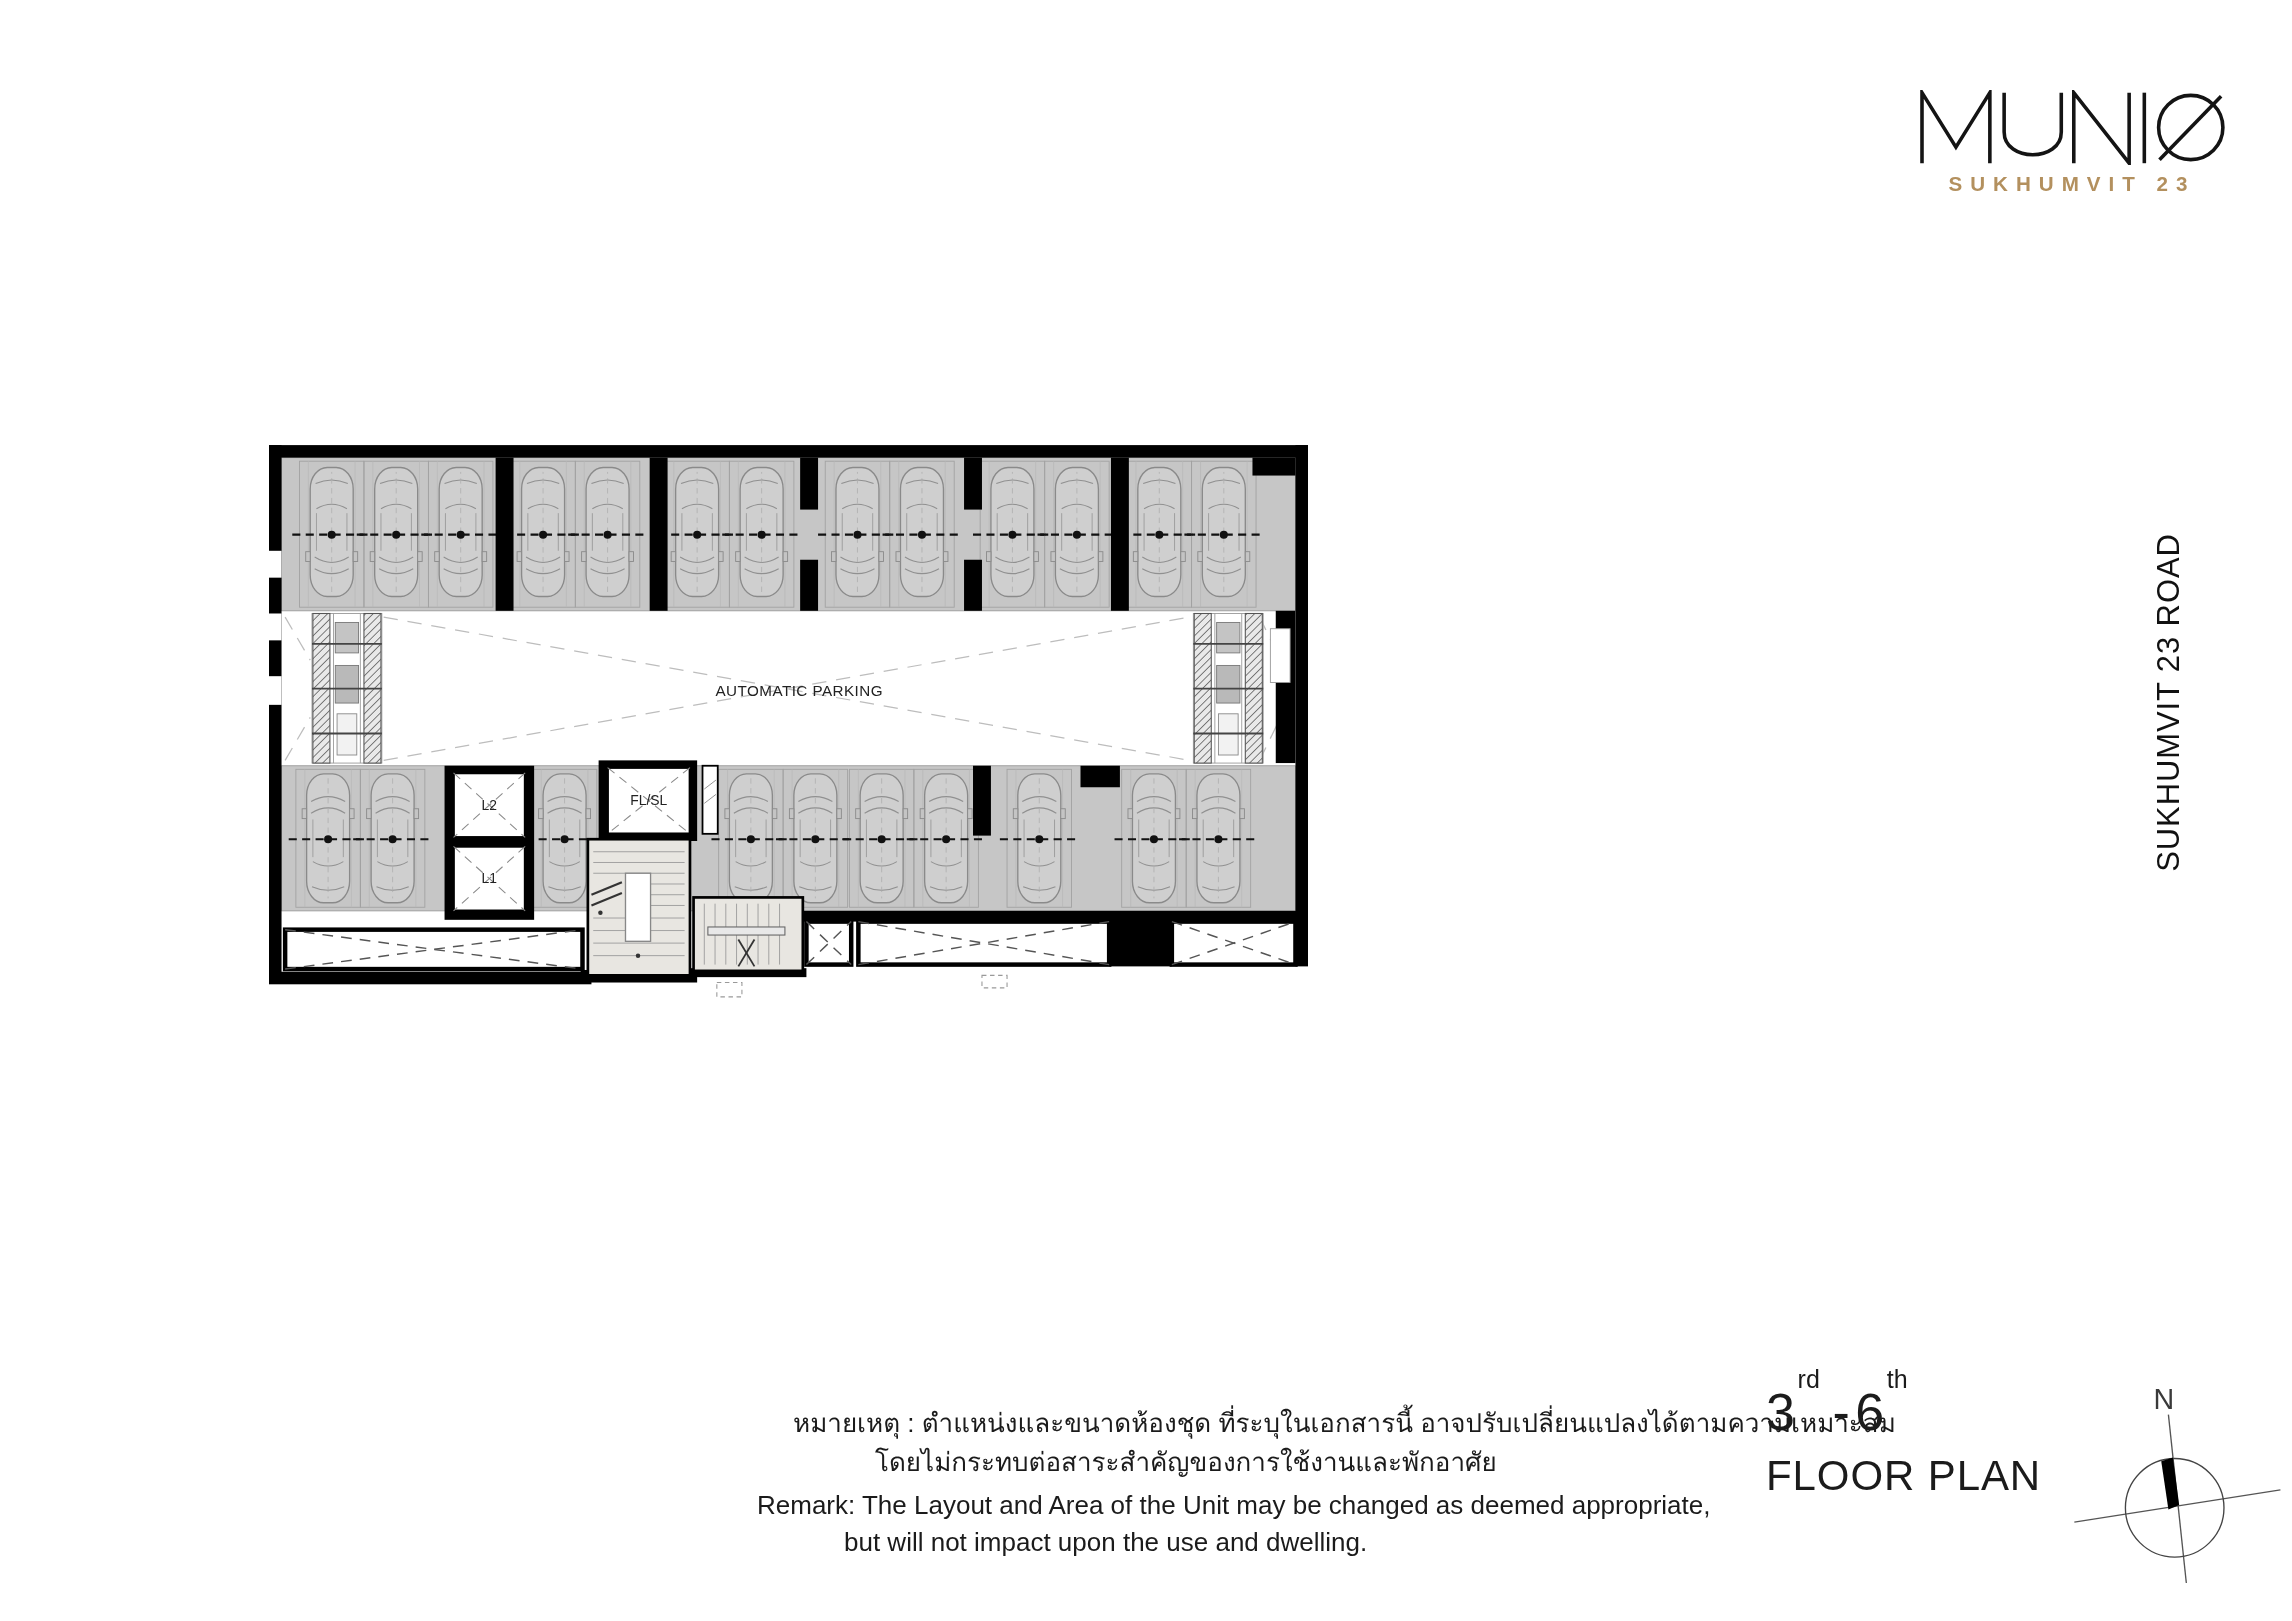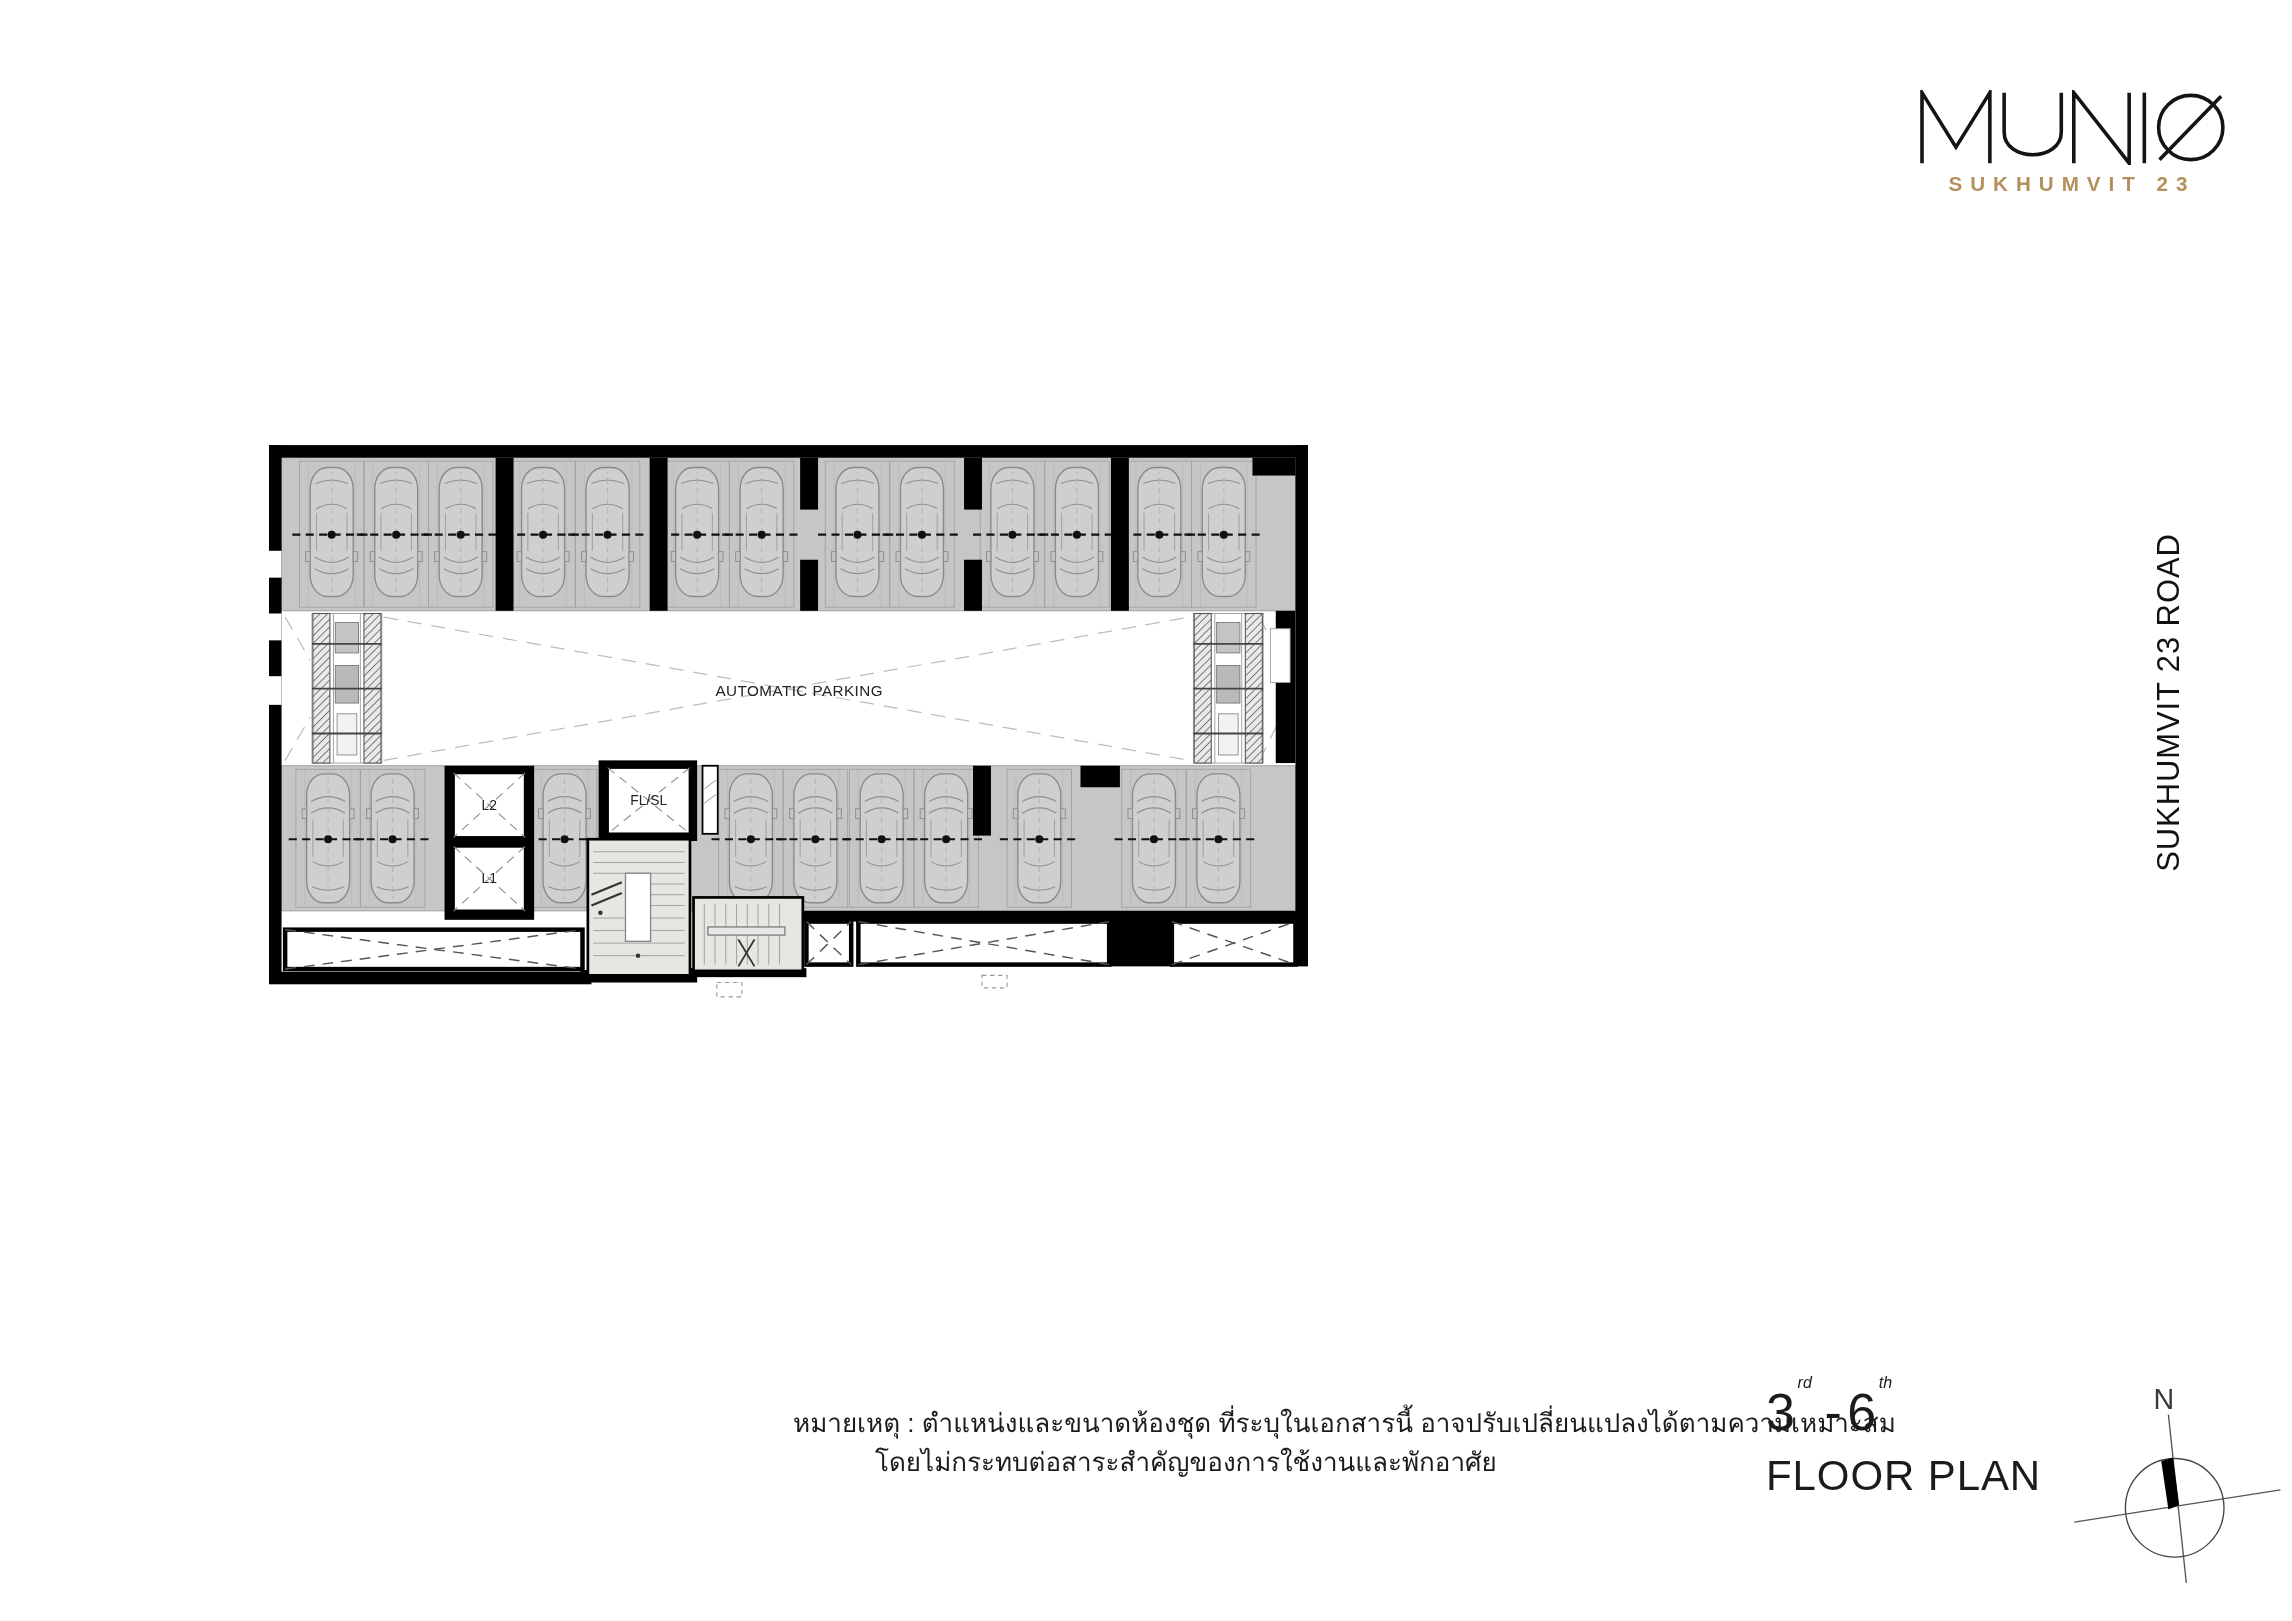--- a/index.html
+++ b/index.html
@@ -37,21 +37,21 @@
 
   
   .remark-thai{position:absolute;left:757px;top:1404px;font-size:26px;line-height:39px;color:#1b1b1b;margin-left:36px;}
   .remark-thai .l2{padding-left:82px;}
   .remark-en{position:absolute;left:757px;top:1487px;font-size:26px;line-height:37px;color:#1b1b1b;}
   .remark-en .l2{padding-left:87px;}
 
   
   .floor-title{position:absolute;left:1766px;top:1386px;color:#1b1b1b;}
   .floor-num{font-size:52px;line-height:1;}
-  .floor-num sup{font-size:16px;position:relative;top:-24px;margin:0 7.2px 0 2.7px;font-style:italic;}
+  .floor-num sup{font-size:25px;position:relative;top:-24px;margin:0 7.2px 0 2.7px;}
   .floor-num .sep{margin:0 5.4px;}
   .floor-label{font-size:42px;letter-spacing:0.9px;margin-top:14.3px;white-space:nowrap;}
 
   
   .compass{position:absolute;left:2060px;top:1368px;width:224px;height:224px;}
 </style>
 </head>
 <body>
 
 <div class="page">
@@ -378,20 +378,24 @@
         <rect x="500" y="600" width="28" height="16"></rect>
         <rect x="796" y="592" width="28" height="14"></rect>
       </g>
     </svg>
   </div>
 
   <div class="remark-thai">
     <div class="l1">หมายเหตุ : ตำแหน่งและขนาดห้องชุด ที่ระบุในเอกสารนี้ อาจปรับเปลี่ยนแปลงได้ตามความเหมาะสม</div>
     <div class="l2">โดยไม่กระทบต่อสาระสำคัญของการใช้งานและพักอาศัย</div>
   </div>
+  <div class="remark-en">
+    <div class="l1">Remark: The Layout and Area of the Unit may be changed as deemed appropriate,</div>
+    <div class="l2">but will not impact upon the use and dwelling.</div>
+  </div>
 
   <div class="floor-title">
     <div class="floor-num">
       <span>3</span><sup>rd</sup><span class="sep">-</span><span>6</span><sup>th</sup>
     </div>
     <div class="floor-label">FLOOR PLAN</div>
   </div>
 
   <div class="compass">
     <svg width="224" height="224" viewBox="0 0 250 250">

